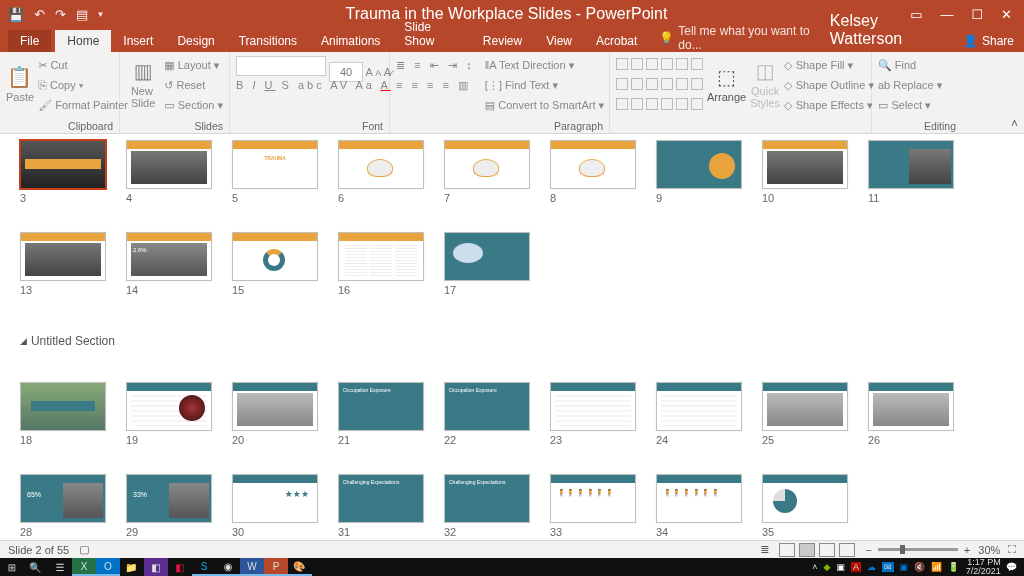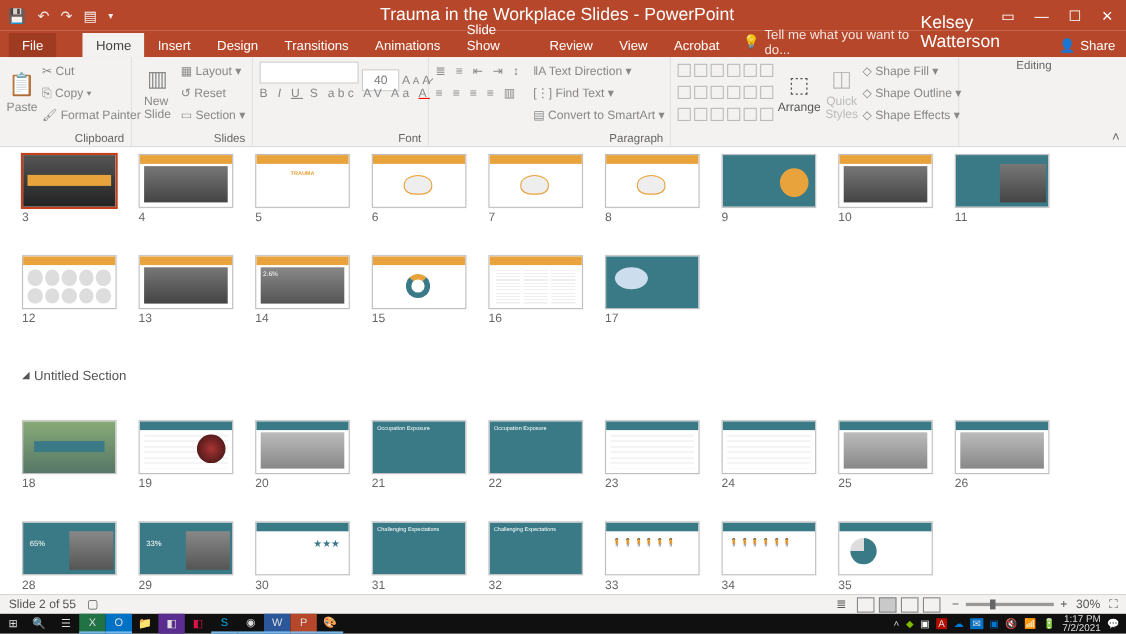--- a/index.html
+++ b/index.html
@@ -5,21 +5,21 @@
 * { margin: 0; padding: 0; box-sizing: border-box; font-family: "Segoe UI", Tahoma, sans-serif; }
 html, body { width: 1024px; height: 576px; overflow: hidden; background: #fff; }
 .titlebar { height: 28px; background: #b7472a; color: #fff; display: flex; align-items: center; font-size: 12px; }
 .titlebar .qat { display: flex; align-items: center; gap: 10px; padding-left: 8px; }
 .titlebar .qat span { font-size: 13px; opacity: .9; }
 .titlebar .title { flex: 1; text-align: center; font-size: 16px; }
 .titlebar .winbtns { display: flex; gap: 18px; padding-right: 12px; align-items: center; }
 .titlebar .winbtns span { font-size: 13px; }
 .ribbon-tabs { height: 24px; background: #b7472a; display: flex; align-items: flex-end; color: #fff; font-size: 12px; padding-left: 8px; }
 .ribbon-tabs .tab { padding: 4px 12px 4px 12px; cursor: pointer; }
-.ribbon-tabs .tab.active { background: #f3f2f1; color: #444; margin-left: 20px; }
+.ribbon-tabs .tab.active { background: #f3f2f1; color: #444; }
 .ribbon-tabs .tab.file { background: #9e3b21; margin-right: 4px; }
 .ribbon-tabs .tellme { margin-left: 10px; opacity: .85; display: flex; align-items: center; gap: 4px; }
 .ribbon-tabs .spacer { flex: 1; }
 .ribbon-tabs .user { padding: 4px 10px; font-size: 16px; }
 .ribbon-tabs .share { padding: 4px 10px; display: flex; align-items: center; gap: 4px; }
 .ribbon { height: 82px; background: #f3f2f1; border-bottom: 1px solid #d6d6d6; display: flex; font-size: 11px; color: #555; position: relative; }
 .group { display: flex; flex-direction: column; border-right: 1px solid #e1e1e1; padding: 2px 6px 0 6px; }
 .group .body { flex: 1; display: flex; align-items: flex-start; gap: 4px; }
 .group .label { text-align: right; font-size: 10.5px; color: #666; padding-bottom: 1px; }
 .bigbtn { display: flex; flex-direction: column; align-items: center; justify-content: center; width: 42px; height: 60px; color: #888; }
@@ -189,20 +189,27 @@
 Styles</span>
         </div>
       <div class="stack grey">
         <div>◇ <span>Shape Fill</span> ▾</div>
         <div>◇ <span>Shape Outline</span> ▾</div>
         <div>◇ <span>Shape Effects</span> ▾</div>
       </div>
     </div>
   </div>
   <div class="group" style="width:90px;border-right:none">
+    <div class="body">
+      <div class="stack" style="color:#555">
+        <div>🔍 <span>Find</span></div>
+        <div>ab <span>Replace</span> ▾</div>
+        <div>▭ <span>Select</span> ▾</div>
+      </div>
+    </div>
     <div class="label">Editing</div>
   </div>
   <span class="collapse">˄</span>
 </div>
 
 <div class="scroll-area">
   <div class="slide-grid" id="grid">
       <div class="slide-cell selected">
         <div class="thumb">
           <div style="position:absolute;inset:0;background:linear-gradient(#555,#222)"></div>
@@ -258,38 +265,20 @@
           <div style="position:absolute;inset:10px 4px 4px 4px;background:linear-gradient(#777,#444)"></div>
         </div>
         <div class="slide-num">10</div>
       </div>
       <div class="slide-cell">
         <div class="thumb">
           <div class="teal-full"></div>
           <div style="position:absolute;right:2px;top:8px;bottom:4px;width:42px;background:linear-gradient(#777,#444)"></div>
         </div>
         <div class="slide-num">11</div>
-      </div>
-      <div class="slide-cell">
-        <div class="thumb">
-          <div class="bar-top orange"></div>
-          <div style="position:absolute;top:12px;left:4px;right:4px;bottom:4px;display:grid;grid-template-columns:repeat(5,1fr);gap:2px">
-            <span style="border-radius:50%;background:#ddd"></span>
-            <span style="border-radius:50%;background:#ddd"></span>
-            <span style="border-radius:50%;background:#ddd"></span>
-            <span style="border-radius:50%;background:#ddd"></span>
-            <span style="border-radius:50%;background:#ddd"></span>
-            <span style="border-radius:50%;background:#ddd"></span>
-            <span style="border-radius:50%;background:#ddd"></span>
-            <span style="border-radius:50%;background:#ddd"></span>
-            <span style="border-radius:50%;background:#ddd"></span>
-            <span style="border-radius:50%;background:#ddd"></span>
-          </div>
-        </div>
-        <div class="slide-num">12</div>
       </div>
       <div class="slide-cell">
         <div class="thumb">
           <div class="bar-top orange"></div>
           <div style="position:absolute;inset:10px 4px 4px 4px;background:linear-gradient(#777,#444)"></div>
         </div>
         <div class="slide-num">13</div>
       </div>
       <div class="slide-cell">
         <div class="thumb">

